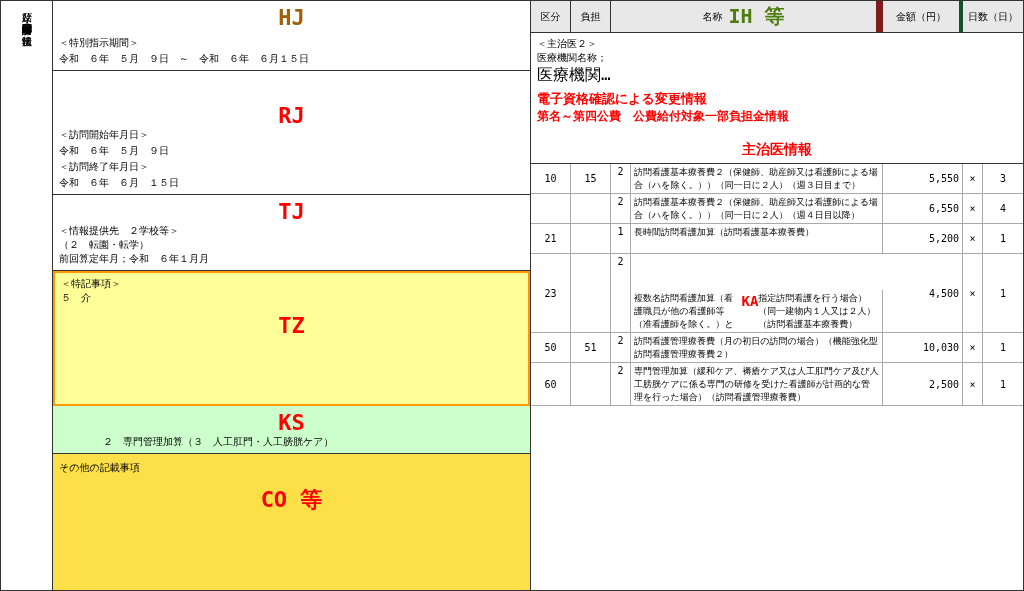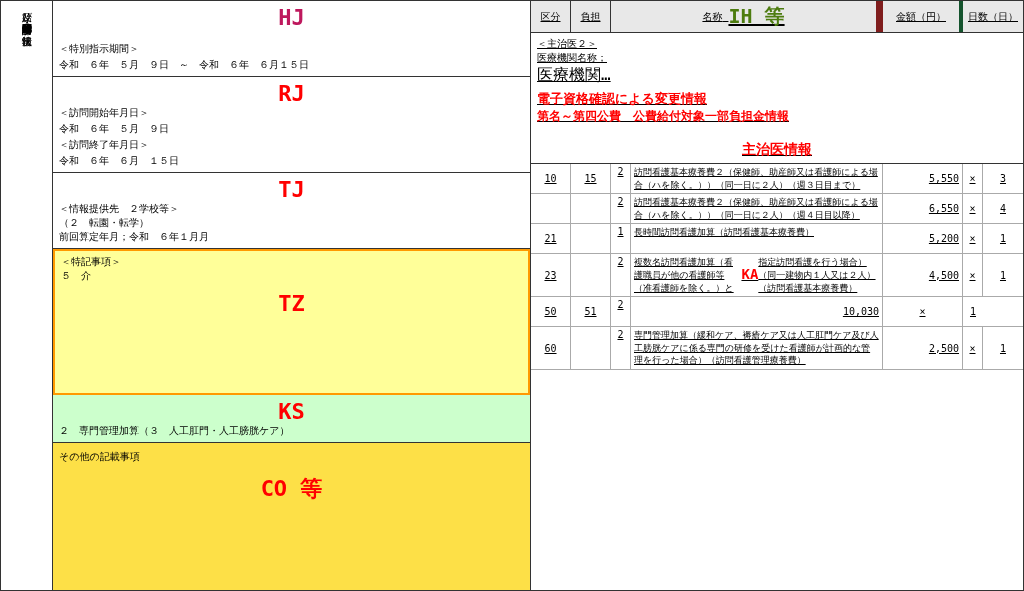--- a/index.html
+++ b/index.html
@@ -36,48 +36,48 @@
       width: 478px;
       border-right: 1px solid #333;
       display: flex;
       flex-direction: column;
     }
     
     .right-panel {
       flex: 1;
       display: flex;
       flex-direction: column;
-      text-decoration: underline;
     }
 
     
     .section-tokubetsu {
       border-bottom: 1px solid #333;
       padding: 4px 6px;
       background: #fff;
     }
     .hj-label {
-      color: #be185d;
-      font-size: 22px;
-      font-weight: bold;
-      text-align: center;
-      display: block;
-      margin-bottom: 12px;
+      color: #a16207;
+      font-size: 22px;
+      font-weight: bold;
+      text-align: center;
+      display: block;
+      margin-bottom: 6px;
     }
     .section-houmon {
       border-bottom: 1px solid #333;
       padding: 4px 6px;
       background: #fff;
     }
     .rj-label {
       color: #ff0000;
       font-size: 22px;
       font-weight: bold;
       text-align: center;
       display: block;
+      margin-top: 28px;
     }
     .section-jouhou {
       border-bottom: 1px solid #333;
       padding: 4px 6px;
       background: #fff;
     }
     .tj-label {
       color: #ff0000;
       font-size: 22px;
       font-weight: bold;
@@ -218,21 +218,21 @@
     </div>
 
     <div class="section-tokki" style="border-bottom:1px solid #333; padding:4px 6px; background:#ffff99; border:2px solid #ff9900; flex:1; min-height:80px;">
       <div style="font-size:10px;">＜特記事項＞</div>
       <div style="font-size:10px;">５　介</div>
       <span class="tz-label">TZ</span>
     </div>
 
     <div class="section-senmon" style="border-bottom:1px solid #333; padding:4px 6px; background:#ccffcc;">
       <span class="ks-label">KS</span>
-      <div style="font-size:10px;">２　専門管理加算（３　人工肛門・人工膀胱ケア）</div>
+      <div style="font-size:10px;margin-left:44px;">２　専門管理加算（３　人工肛門・人工膀胱ケア）</div>
     </div>
 
     <div class="section-sonota" style="padding:7px 6px; background:#fde047; flex:1;">
       <div style="font-size:10px;">その他の記載事項</div>
       <span class="co-label">CO 等</span>
     </div>
 
   </div>
 
   <div class="right-panel">
@@ -283,29 +283,30 @@
           <div style="border-right: 1px solid rgb(170, 170, 170); padding: 2px; font-size: 10px; display: flex; align-items: flex-start; justify-content: center;">1</div>
           <div style="border-right: 1px solid rgb(170, 170, 170); padding: 2px 3px; font-size: 9px; line-height: 1.4; display: flex; align-items: flex-start;">長時間訪問看護加算（訪問看護基本療養費）</div>
           <div style="border-right: 1px solid rgb(170, 170, 170); padding: 2px 3px; font-size: 10px; display: flex; align-items: center; justify-content: flex-end;">5,200</div>
           <div style="border-right: 1px solid rgb(170, 170, 170); padding: 2px; font-size: 10px; display: flex; align-items: center; justify-content: center;">×</div>
           <div style="padding: 2px 3px; font-size: 10px; display: flex; align-items: center; justify-content: center;">1</div>
         </div>
         <div style="display: grid; grid-template-columns: 40px 40px 20px 1fr 80px 20px 40px; border-bottom: 1px solid rgb(170, 170, 170); min-height: 30px;">
           <div style="border-right: 1px solid rgb(170, 170, 170); padding: 2px 3px; font-size: 10px; display: flex; align-items: center; justify-content: center;">23</div>
           <div style="border-right: 1px solid rgb(170, 170, 170); padding: 2px 3px; font-size: 10px; display: flex; align-items: center; justify-content: center;"></div>
           <div style="border-right: 1px solid rgb(170, 170, 170); padding: 2px; font-size: 10px; display: flex; align-items: flex-start; justify-content: center;">2</div>
-          <div style="border-right: 1px solid rgb(170, 170, 170); padding: 2px 3px; font-size: 9px; line-height: 1.4; display: flex; align-items: center;">複数名訪問看護加算（看護職員が他の看護師等（准看護師を除く。）と <span style="color: rgb(255, 0, 0); font-size: 14px; font-weight: bold;">KA</span> 指定訪問看護を行う場合）（同一建物内１人又は２人）（訪問看護基本療養費）</div>
+          <div style="border-right: 1px solid rgb(170, 170, 170); padding: 2px 3px; font-size: 9px; line-height: 1.4; display: flex; align-items: flex-start; margin-top: 36px;">複数名訪問看護加算（看護職員が他の看護師等（准看護師を除く。）と <span style="color: rgb(255, 0, 0); font-size: 14px; font-weight: bold;">KA</span> 指定訪問看護を行う場合）（同一建物内１人又は２人）（訪問看護基本療養費）</div>
           <div style="border-right: 1px solid rgb(170, 170, 170); padding: 2px 3px; font-size: 10px; display: flex; align-items: center; justify-content: flex-end;">4,500</div>
           <div style="border-right: 1px solid rgb(170, 170, 170); padding: 2px; font-size: 10px; display: flex; align-items: center; justify-content: center;">×</div>
           <div style="padding: 2px 3px; font-size: 10px; display: flex; align-items: center; justify-content: center;">1</div>
         </div>
         <div style="display: grid; grid-template-columns: 40px 40px 20px 1fr 80px 20px 40px; border-bottom: 1px solid rgb(170, 170, 170); min-height: 30px;">
           <div style="border-right: 1px solid rgb(170, 170, 170); padding: 2px 3px; font-size: 10px; display: flex; align-items: center; justify-content: center;">50</div>
           <div style="border-right: 1px solid rgb(170, 170, 170); padding: 2px 3px; font-size: 10px; display: flex; align-items: center; justify-content: center;">51</div>
           <div style="border-right: 1px solid rgb(170, 170, 170); padding: 2px; font-size: 10px; display: flex; align-items: flex-start; justify-content: center;">2</div>
+          <div style="border-right: 1px solid rgb(170, 170, 170); padding: 2px 3px; font-size: 9px; line-height: 1.4; display: flex; align-items: flex-start;">訪問看護管理療養費（月の初日の訪問の場合）（機能強化型訪問看護管理療養費２）</div>
           <div style="border-right: 1px solid rgb(170, 170, 170); padding: 2px 3px; font-size: 10px; display: flex; align-items: center; justify-content: flex-end;">10,030</div>
           <div style="border-right: 1px solid rgb(170, 170, 170); padding: 2px; font-size: 10px; display: flex; align-items: center; justify-content: center;">×</div>
           <div style="padding: 2px 3px; font-size: 10px; display: flex; align-items: center; justify-content: center;">1</div>
         </div>
         <div style="display: grid; grid-template-columns: 40px 40px 20px 1fr 80px 20px 40px; border-bottom: 1px solid rgb(170, 170, 170); min-height: 30px;">
           <div style="border-right: 1px solid rgb(170, 170, 170); padding: 2px 3px; font-size: 10px; display: flex; align-items: center; justify-content: center;">60</div>
           <div style="border-right: 1px solid rgb(170, 170, 170); padding: 2px 3px; font-size: 10px; display: flex; align-items: center; justify-content: center;"></div>
           <div style="border-right: 1px solid rgb(170, 170, 170); padding: 2px; font-size: 10px; display: flex; align-items: flex-start; justify-content: center;">2</div>
           <div style="border-right: 1px solid rgb(170, 170, 170); padding: 2px 3px; font-size: 9px; line-height: 1.4; display: flex; align-items: flex-start;">専門管理加算（緩和ケア、褥瘡ケア又は人工肛門ケア及び人工膀胱ケアに係る専門の研修を受けた看護師が計画的な管理を行った場合）（訪問看護管理療養費）</div>
           <div style="border-right: 1px solid rgb(170, 170, 170); padding: 2px 3px; font-size: 10px; display: flex; align-items: center; justify-content: flex-end;">2,500</div>

